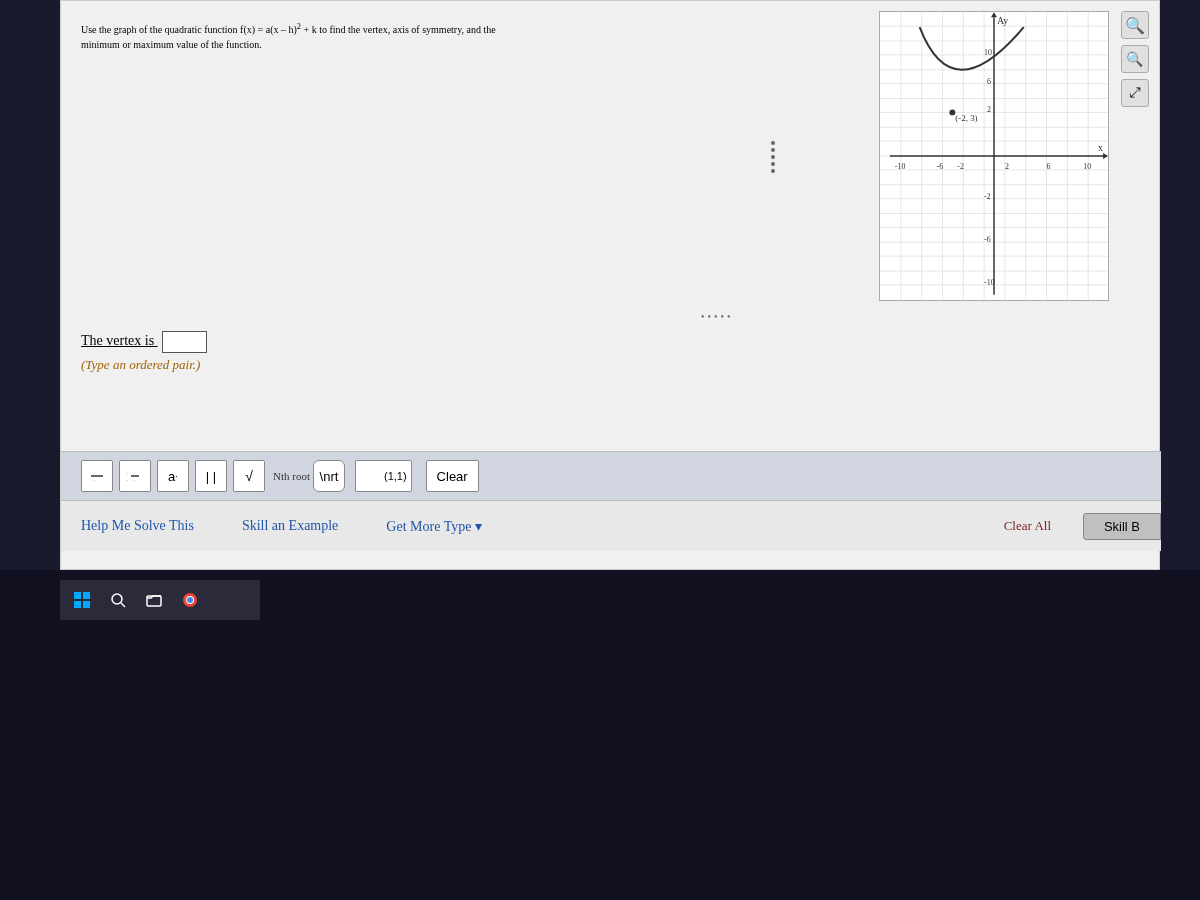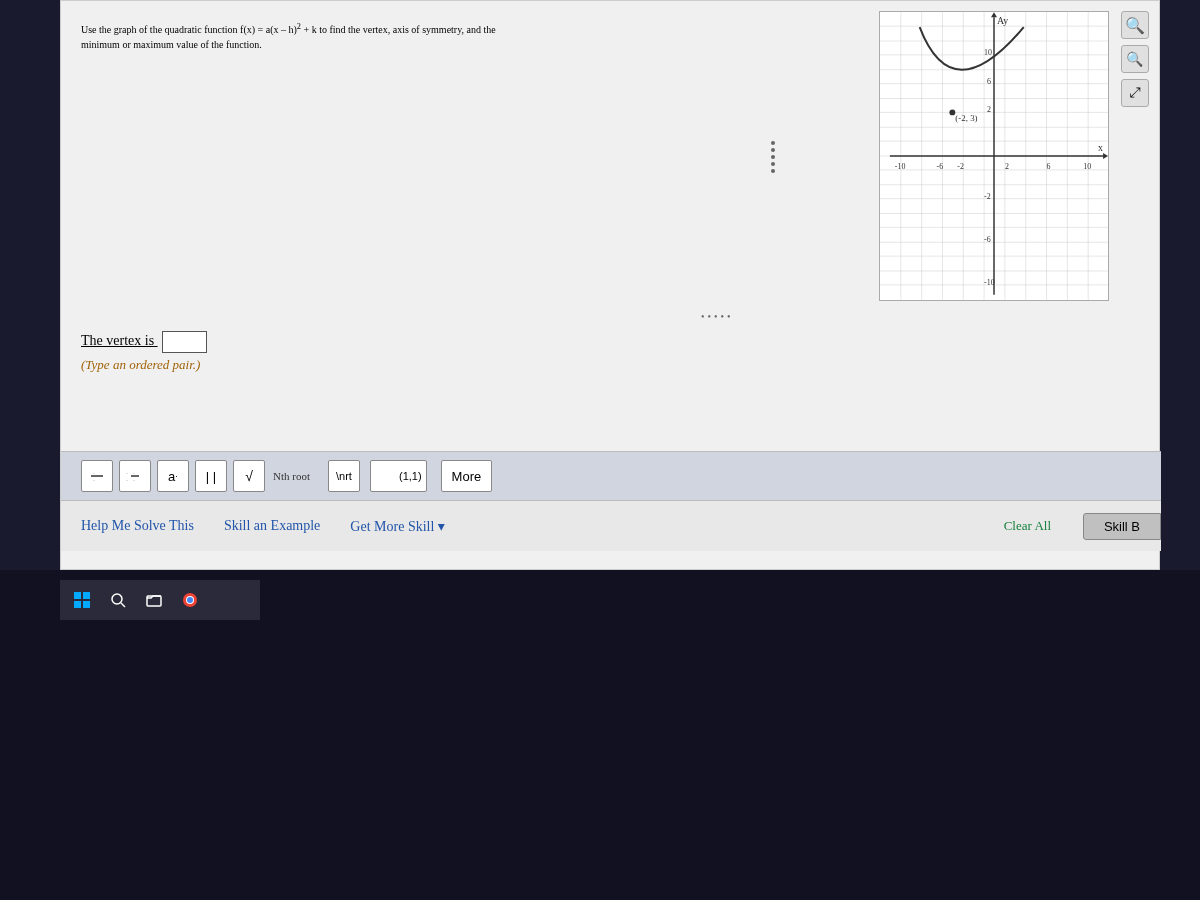--- a/index.html
+++ b/index.html
@@ -108,35 +108,35 @@
     .action-bar {
       position: absolute;
       top: 500px;
       left: 0;
       width: 1100px;
       height: 50px;
       background: #e8e8e8;
       display: flex;
       align-items: center;
       padding: 0 20px;
-      gap: 30px;
+      gap: 48px;
     }
 
     .action-link {
       font-size: 14px;
       color: #2255aa;
       cursor: pointer;
       text-decoration: none;
     }
 
     .clear-all-btn {
       position: absolute;
       right: 110px;
       font-size: 13px;
-      color: #15803d;
+      color: #7f1d1d;
       cursor: pointer;
     }
 
     .skill-btn {
       position: absolute;
       right: 0;
       height: 27px;
       background: #c0c0c0;
       border: 1px solid #888;
       padding: 0 20px;
@@ -354,40 +354,40 @@
     </button>
 
     <button class="toolbar-btn">
       <span style="font-size:13px;">| |</span>
     </button>
 
     <button class="toolbar-btn">
       <span style="font-size:14px;">√</span>
     </button>
 
-    <div style="display:flex; align-items:center; gap:18px; margin-left:2px;">
+    <div style="display:flex; align-items:center; gap:3px; margin-left:2px;">
       <span style="font-size:11px; color:#333;">Nth root</span>
-      <button class="toolbar-btn" style="font-size:11px;">
+      <button class="toolbar-btn" style="font-size:13px;border-radius:6px;">
         \nrt
       </button>
     </div>
 
     <button class="toolbar-btn" style="font-size:11px; margin-left:4px;padding-left:28px;">
       <span>(1,1)</span>
     </button>
 
     <button class="toolbar-btn more-btn" style="margin-left:8px;">
-      <span>More</span>
+      <span>Clear</span>
     </button>
   </div>
 
   <div class="action-bar">
     <a class="action-link">Help Me Solve This</a>
     <a class="action-link">Skill an Example</a>
-    <a class="action-link">Get More Skill ▾</a>
+    <a class="action-link">Get More Type ▾</a>
     <span class="clear-all-btn">Clear All</span>
     <button class="skill-btn">Skill B</button>
   </div>
 
 </div>
 
 <div class="taskbar">
   <div class="taskbar-icon">
     <svg width="18" height="18" viewBox="0 0 18 18">
         <rect x="1" y="1" width="7" height="7" fill="#00aaff"></rect>

